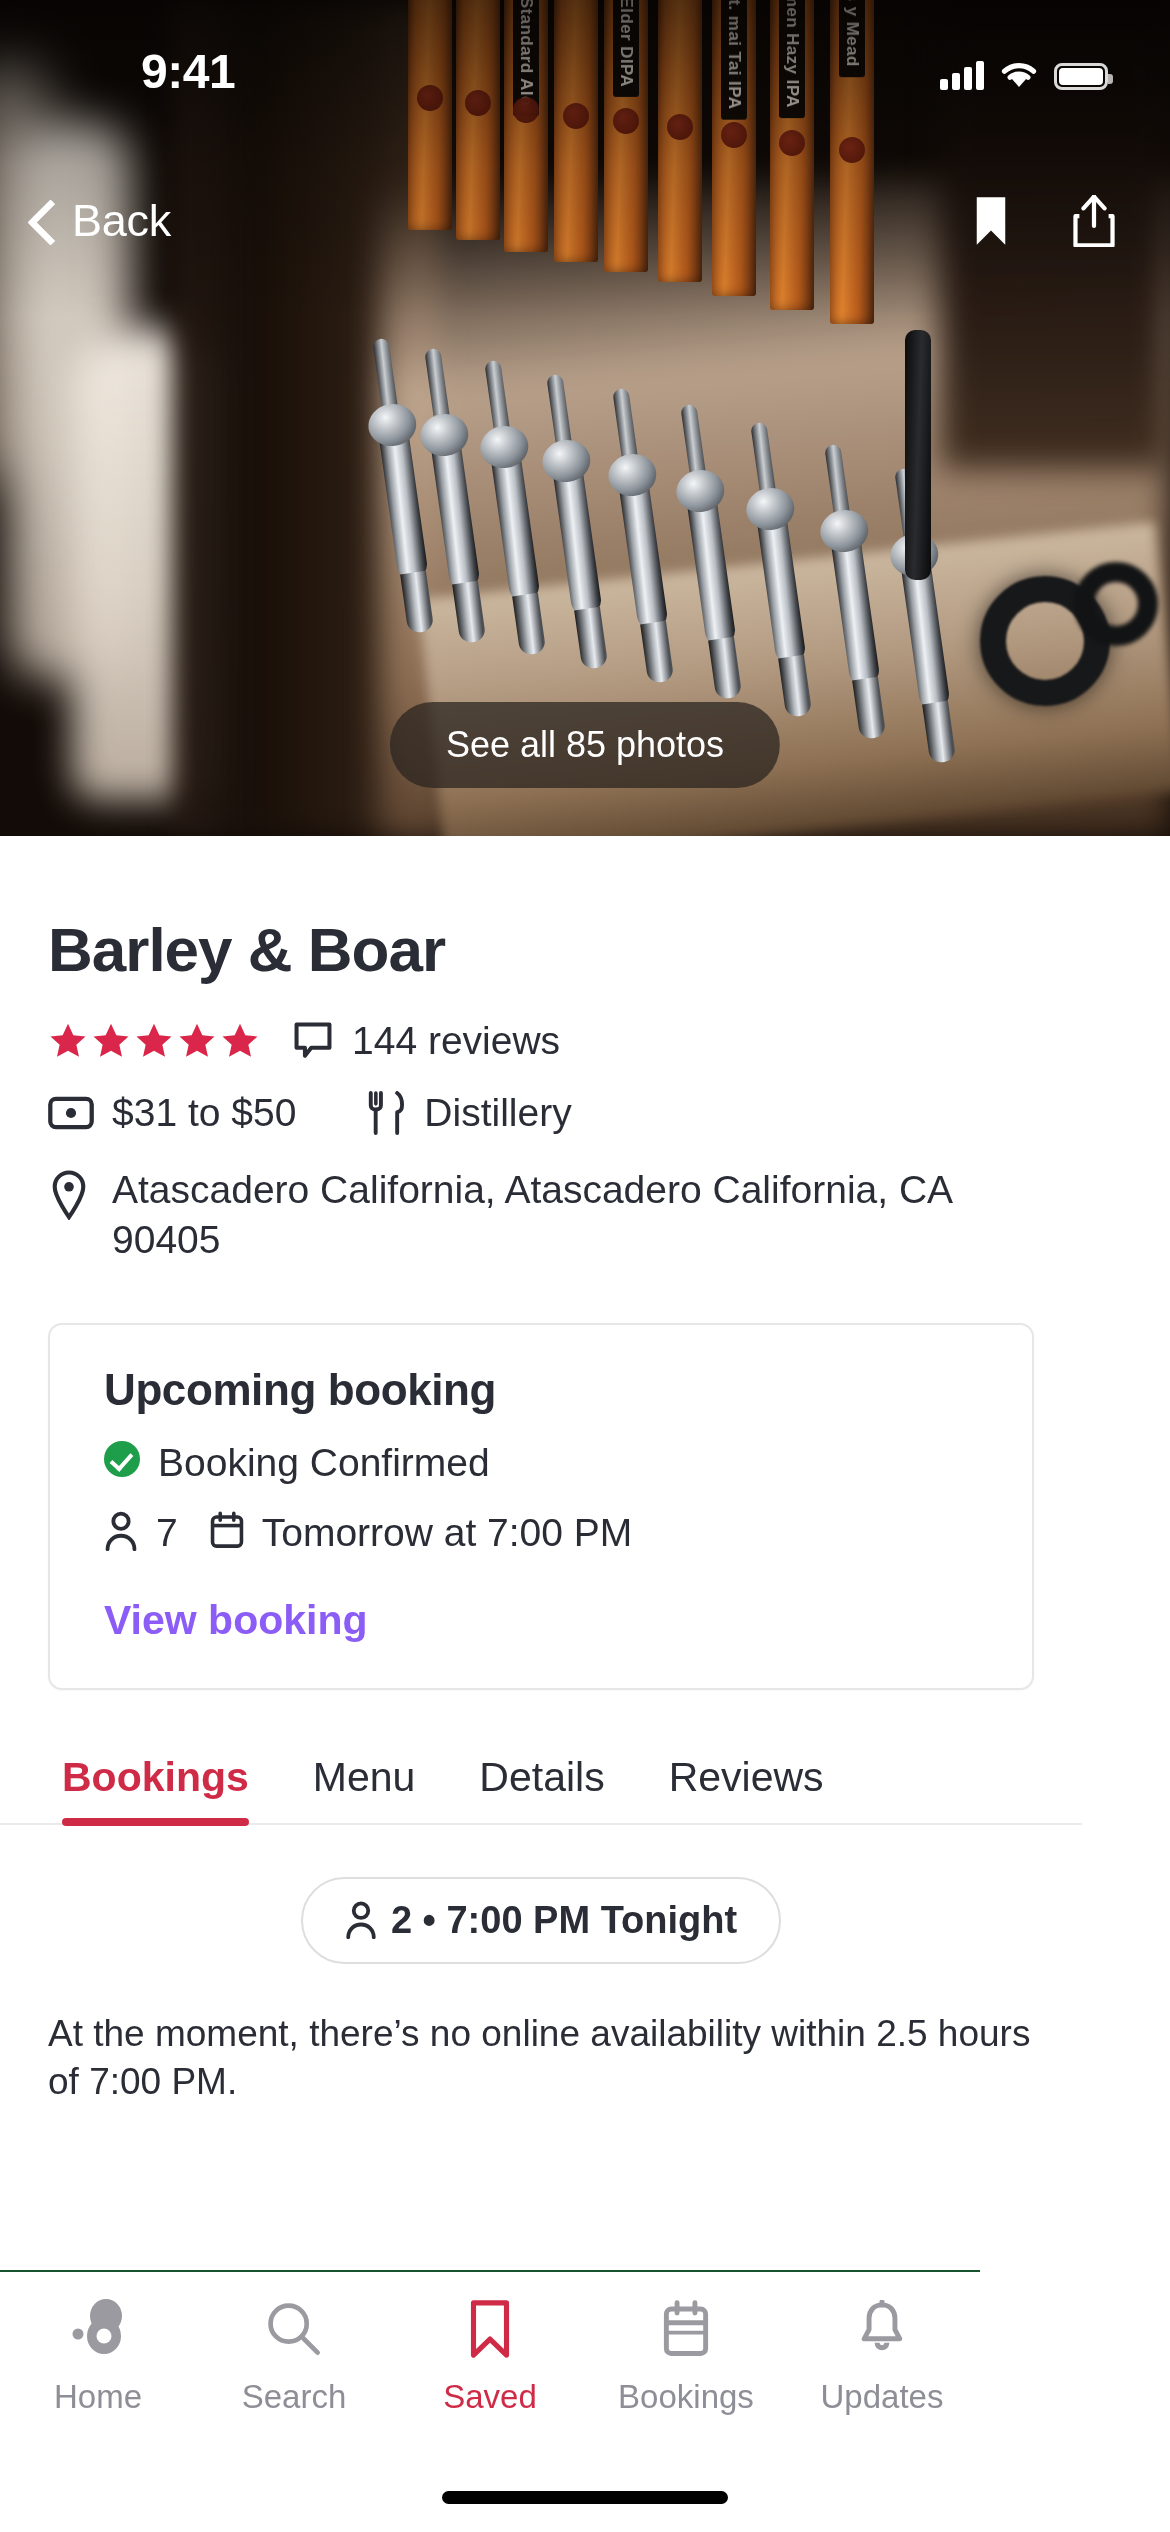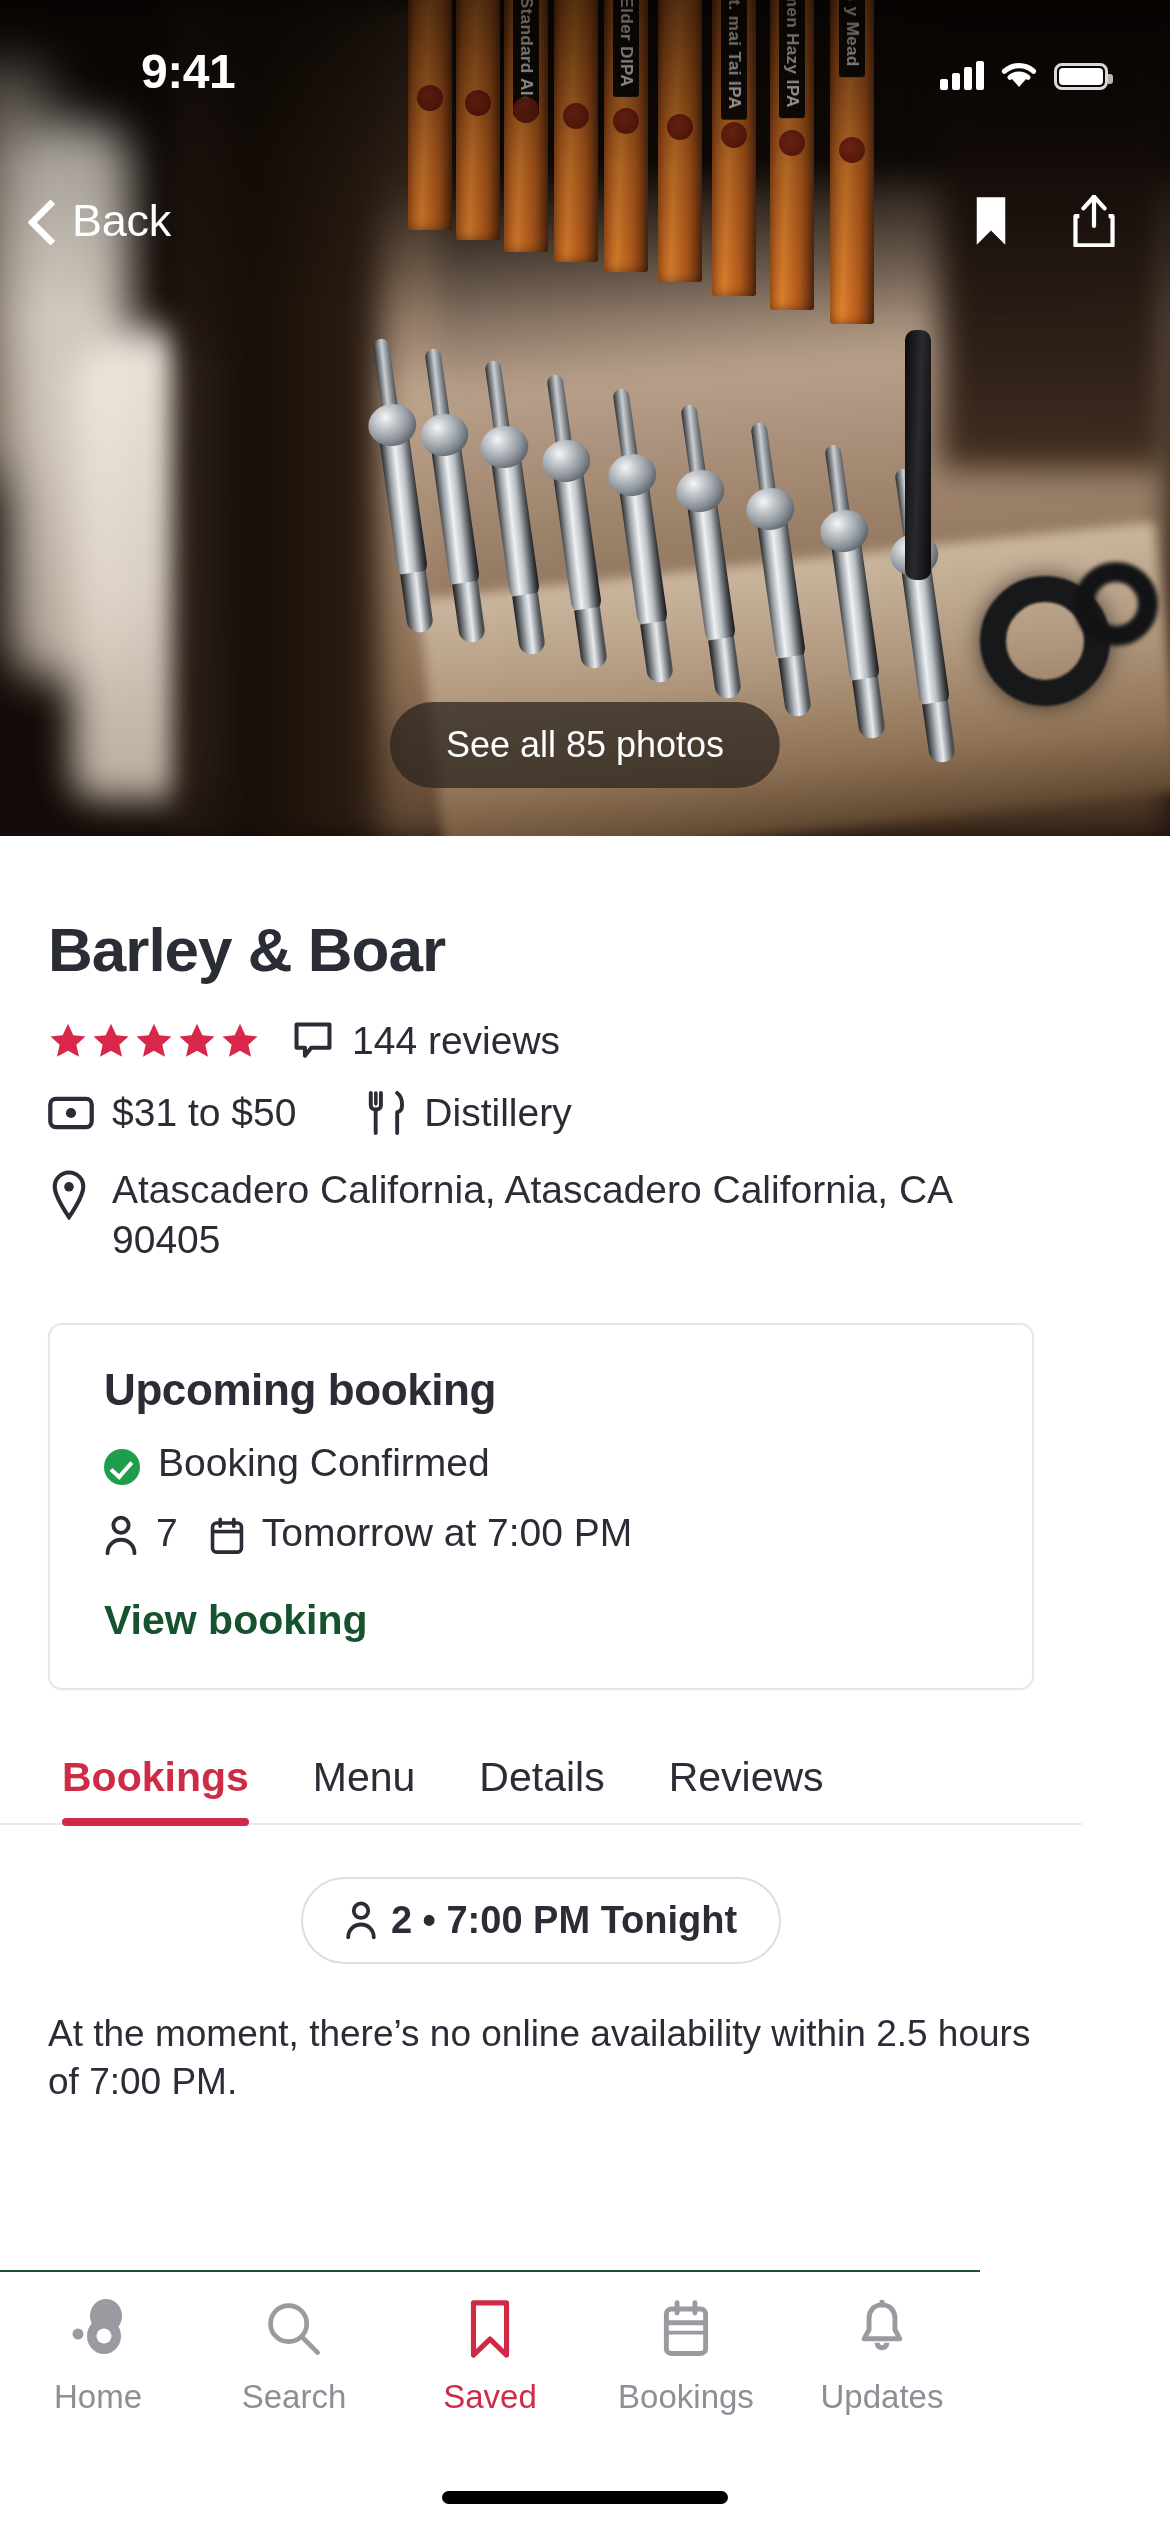--- a/index.html
+++ b/index.html
@@ -262,36 +262,36 @@
   .card{
     margin:58px 48px 0 48px;
     border:2px solid #E6E6E9;
     border-radius:14px;
     background:#fff;
     padding:40px 44px 44px 54px;
     box-shadow:0 1px 2px rgba(0,0,0,.03);
   }
   .card h3{ font-size:44px; font-weight:bold; letter-spacing:-.4px; }
   .card-row{
-    display:flex; align-items:flex-end; gap:18px;
+    display:flex; align-items:flex-start; gap:18px;
     margin-top:26px; font-size:39px;
   }
   .check{
     width:36px; height:36px; border-radius:50%;
     background:#1E9E4A; position:relative; flex:0 0 auto;
   }
   .check::after{
     content:""; position:absolute; left:11px; top:8px;
     width:9px; height:17px;
     border-right:4px solid #fff; border-bottom:4px solid #fff;
     transform:rotate(42deg);
   }
   .card-link{
     margin-top:42px; font-size:41px; font-weight:bold;
-    color:#14532d; cursor:pointer;
+    color:#8b5cf6; cursor:pointer;
   }
 
   
   .tabs{
     display:flex; align-items:flex-end; gap:0;
     margin:64px 0 0 0;
     border-bottom:2px solid #EAEAEC;
     padding-left:30px;
   }
   .tab{

